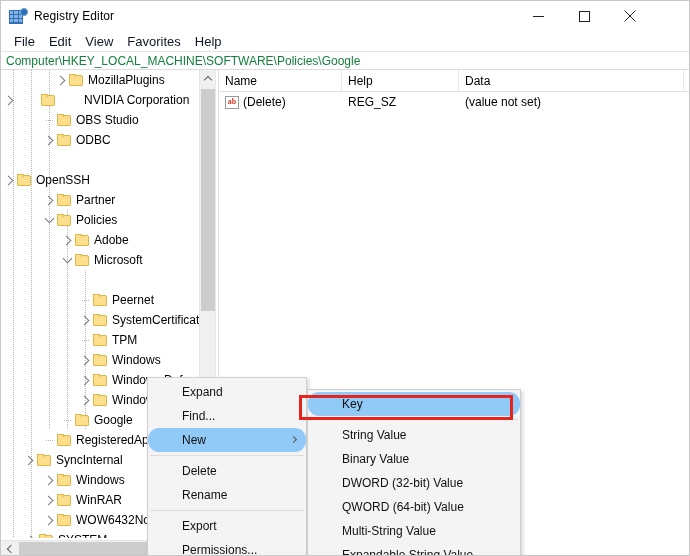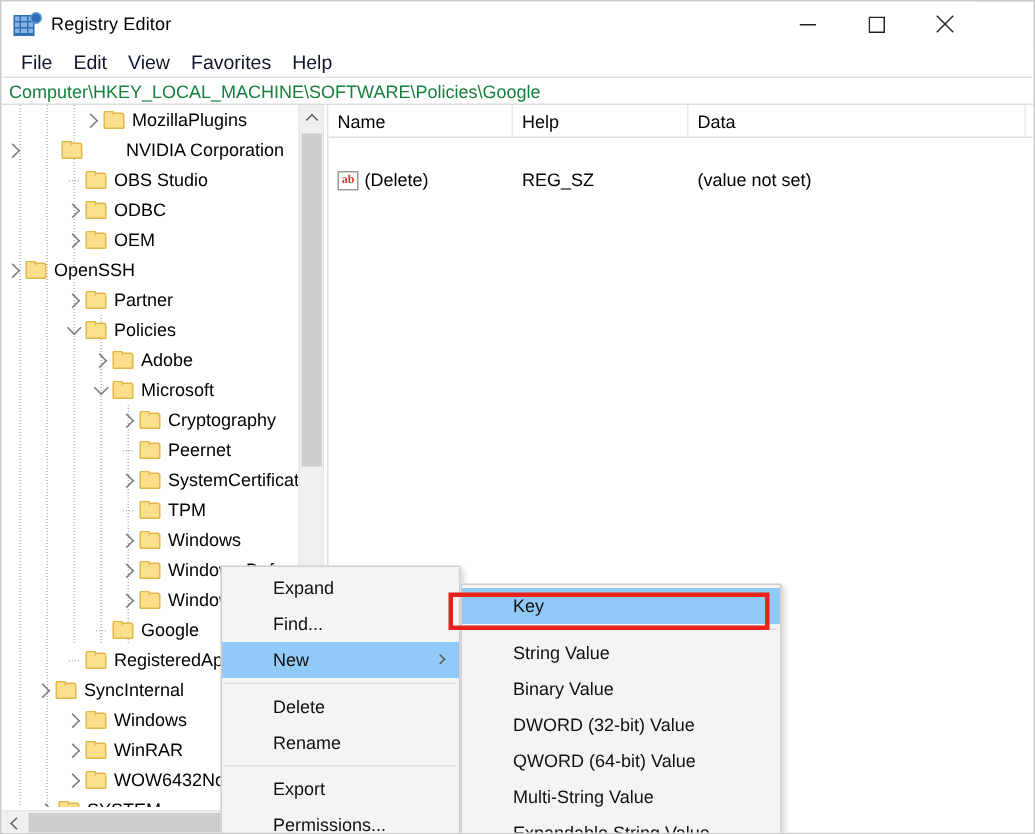--- a/index.html
+++ b/index.html
@@ -240,21 +240,21 @@
     height: 22px;
     display: flex; align-items: center;
     padding-left: 6px;
     font-size: 12px; color: #000000;
     border-right: 1px solid #e8e8e8;
     white-space: nowrap;
   }
   .lv-row {
     position: relative;
     height: 20px;
-    display: flex; align-items: center; margin-top: 18px;
+    display: flex; align-items: center;
   }
   .lv-cell {
     height: 20px;
     display: flex; align-items: center;
     padding-left: 6px;
     font-size: 12px; color: #000000;
     white-space: nowrap;
   }
   .ab-icon {
     width: 14px; height: 13px;
@@ -291,20 +291,21 @@
     position: relative;
     height: 24px;
     display: flex; align-items: center;
     padding-left: 34px;
     font-size: 12px;
     color: #101010;
     white-space: nowrap;
   }
   .ctx-item.highlight {
     background: #91c9f7;
+    border-radius: 11px;
   }
   .ctx-sep {
     height: 1px;
     margin: 3px 2px 3px 2px;
     background: #dcdcdc;
   }
   .ctx-arrow {
     position: absolute;
     right: 10px; top: 50%;
     width: 5px; height: 5px;
@@ -420,30 +421,20 @@
         <div class="tnode" style="padding-left: 40px; top: 60px; position: absolute; left: 0px; width: 198px;">
           <span class="twist">
             <span class="chev right"></span>
           </span>
           <span class="folder">
             <span class="fbody"></span>
             <span class="ftab"></span>
           </span>
           <span class="tlabel">ODBC</span>
         </div>
-        <div class="tnode" style="padding-left: 40px; top: 80px; position: absolute; left: 0px; width: 198px;">
-          <span class="twist">
-            <span class="chev right"></span>
-          </span>
-          <span class="folder">
-            <span class="fbody"></span>
-            <span class="ftab"></span>
-          </span>
-          <span class="tlabel">OEM</span>
-        </div>
         <div class="tnode" style="top: 100px; position: absolute; left: 0px; width: 198px;">
           <span class="twist">
             <span class="chev right"></span>
           </span>
           <span class="folder">
             <span class="fbody"></span>
             <span class="ftab"></span>
           </span>
           <span class="tlabel">OpenSSH</span>
         </div>
@@ -479,30 +470,20 @@
         </div>
         <div class="tnode" style="padding-left: 58px; top: 180px; position: absolute; left: 0px; width: 198px;">
           <span class="twist">
             <span class="chev down"></span>
           </span>
           <span class="folder">
             <span class="fbody"></span>
             <span class="ftab"></span>
           </span>
           <span class="tlabel">Microsoft</span>
-        </div>
-        <div class="tnode" style="padding-left: 76px; top: 200px; position: absolute; left: 0px; width: 198px;">
-          <span class="twist">
-            <span class="chev right"></span>
-          </span>
-          <span class="folder">
-            <span class="fbody"></span>
-            <span class="ftab"></span>
-          </span>
-          <span class="tlabel">Cryptography</span>
         </div>
         <div class="tnode" style="padding-left: 76px; top: 220px; position: absolute; left: 0px; width: 198px;">
           <span class="twist">
             <span class="guide-h" style="position:relative;width:7px;display:block;"></span>
           </span>
           <span class="folder">
             <span class="fbody"></span>
             <span class="ftab"></span>
           </span>
           <span class="tlabel">Peernet</span>

